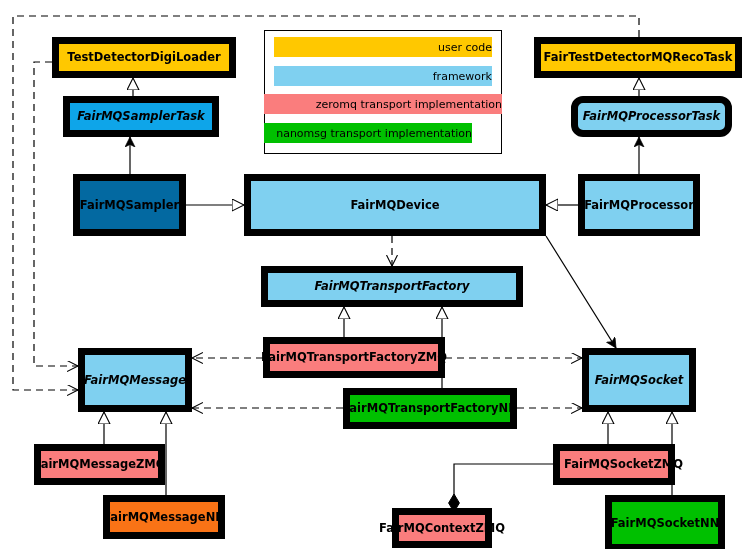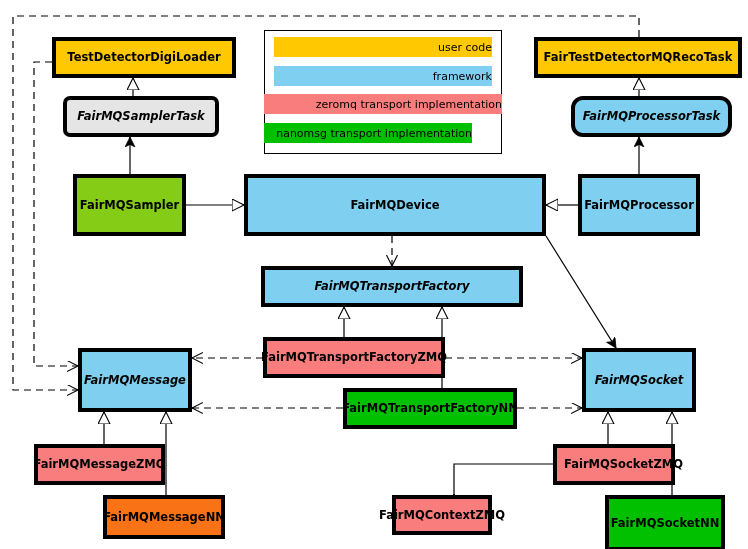--- a/index.html
+++ b/index.html
@@ -1,19 +1,19 @@
 <!DOCTYPE html>
 <html><head>
 <meta charset="utf-8">
 <style>
   html,body{margin:0;padding:0;background:#ffffff;}
   body{font-family:"DejaVu Sans","Liberation Sans",sans-serif;}
   #canvas{position:relative;width:748px;height:549px;background:#ffffff;overflow:hidden;}
   svg.edges{position:absolute;left:0;top:0;width:748px;height:549px;pointer-events:none;}
-  .node{position:absolute;box-sizing:border-box;border:4px solid #000000;
+  .node{position:absolute;box-sizing:border-box;border:7px solid #000000;
         display:flex;align-items:center;justify-content:center;text-align:center;
         font-size:11.5px;font-weight:bold;color:#000000;line-height:1.1;z-index:2;}
   .node.abstract{font-style:italic;}
   .legend{position:absolute;box-sizing:border-box;background:#ffffff;border:1px solid #000000;z-index:3;}
   .legend-row{position:absolute;box-sizing:border-box;display:flex;align-items:center;
               justify-content:flex-end;font-size:11px;font-weight:normal;color:#000000;}
 </style>
 </head>
 <body>
 
@@ -56,24 +56,24 @@
         <path d="M 553,464 L 454,464 L 454,495" fill="none" stroke="#000000" stroke-width="1.2" marker-end="url(#m-diamond)"></path>
         <path d="M 639,37 L 639,16 L 13,16 L 13,390 L 78,390" fill="none" stroke="#000000" stroke-width="1.2" stroke-dasharray="7,5" marker-end="url(#m-open)"></path>
         <path d="M 52,62 L 34,62 L 34,366 L 78,366" fill="none" stroke="#000000" stroke-width="1.2" stroke-dasharray="7,5" marker-end="url(#m-open)"></path>
       </g>
   </svg>
 
   <div id="node-layer">
       <div class="node" style="left: 52px; top: 37px; width: 184px; height: 41px; background: rgb(255, 200, 0);">
         <span>TestDetectorDigiLoader</span>
       </div>
-      <div class="node abstract" style="left: 63px; top: 96px; width: 156px; height: 41px; background: #e5e5e5; border-radius: 7px;">
+      <div class="node abstract" style="left: 63px; top: 96px; width: 156px; height: 41px; background: #0ea5e9;">
         <span>FairMQSamplerTask</span>
       </div>
-      <div class="node" style="left: 73px; top: 174px; width: 113px; height: 62px; background: #84cc16;">
+      <div class="node" style="left: 73px; top: 174px; width: 113px; height: 62px; background: #0369a1;">
         <span>FairMQSampler</span>
       </div>
       <div class="node" style="left: 244px; top: 174px; width: 302px; height: 62px; background: rgb(127, 208, 240);">
         <span>FairMQDevice</span>
       </div>
       <div class="node" style="left: 534px; top: 37px; width: 208px; height: 41px; background: rgb(255, 200, 0);">
         <span>FairTestDetectorMQRecoTask</span>
       </div>
       <div class="node abstract" style="left: 571px; top: 96px; width: 161px; height: 41px; background: rgb(127, 208, 240); border-radius: 12px;">
         <span>FairMQProcessorTask</span>
@@ -98,21 +98,21 @@
       </div>
       <div class="node" style="left: 34px; top: 444px; width: 131px; height: 41px; background: rgb(250, 125, 125);">
         <span>FairMQMessageZMQ</span>
       </div>
       <div class="node" style="left: 103px; top: 495px; width: 122px; height: 44px; background: #f97316;">
         <span>FairMQMessageNN</span>
       </div>
       <div class="node" style="left: 553px; top: 444px; width: 122px; height: 41px; background: rgb(250, 125, 125); padding-left: 19px;">
         <span>FairMQSocketZMQ</span>
       </div>
-      <div class="node" style="left: 392px; top: 495px; width: 100px; height: 40px; background: rgb(250, 125, 125);">
+      <div class="node" style="left: 392px; top: 508px; width: 100px; height: 40px; background: rgb(250, 125, 125);">
         <span>FairMQContextZMQ</span>
       </div>
       <div class="node" style="left: 605px; top: 495px; width: 120px; height: 56px; background: rgb(0, 192, 0);">
         <span>FairMQSocketNN</span>
       </div>
     </div>
 
   <div class="legend" style="left: 264px; top: 30px; width: 238px; height: 124px;"></div>
   <div id="legend-layer">
       <div class="legend-row" style="left: 274px; top: 37px; width: 218px; height: 20px; background: rgb(255, 200, 0); z-index: 4;">

